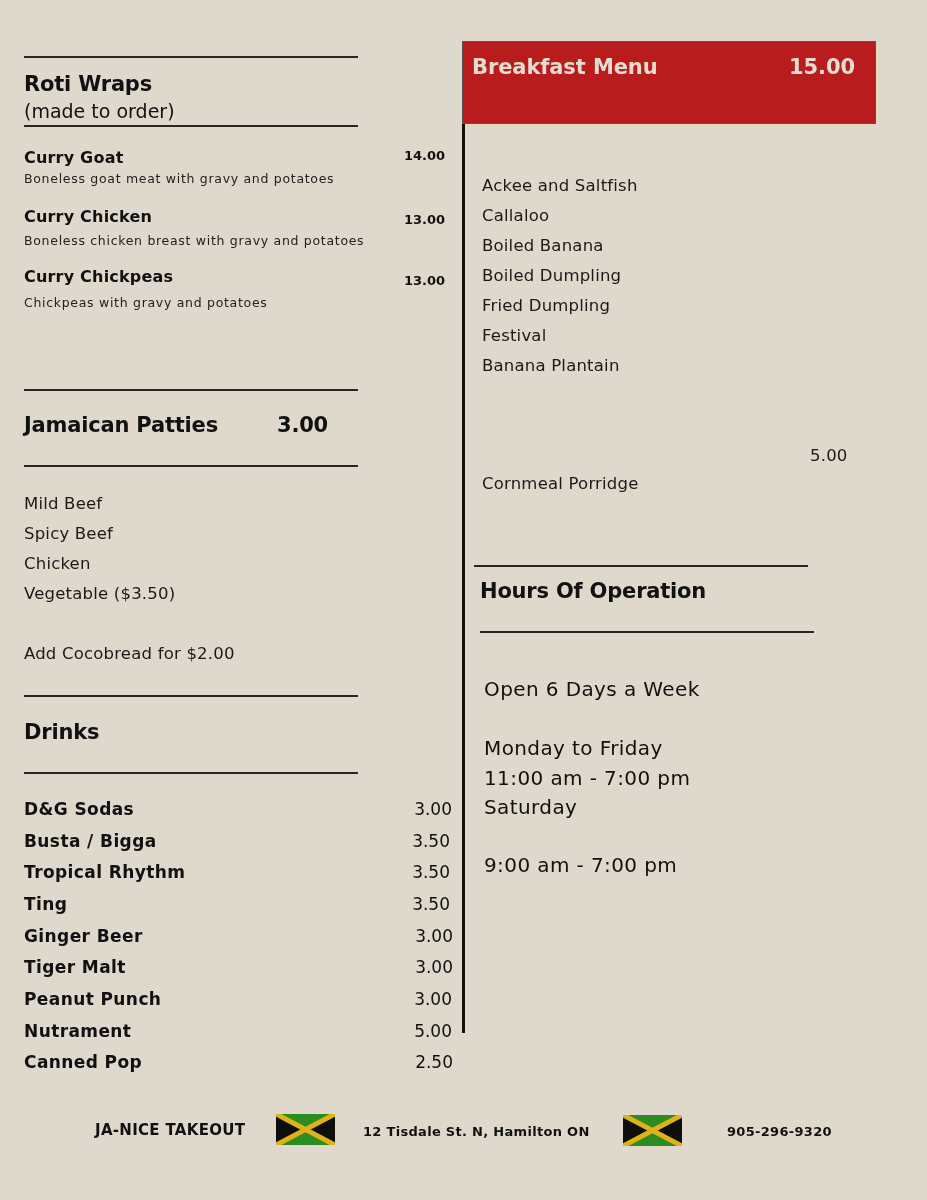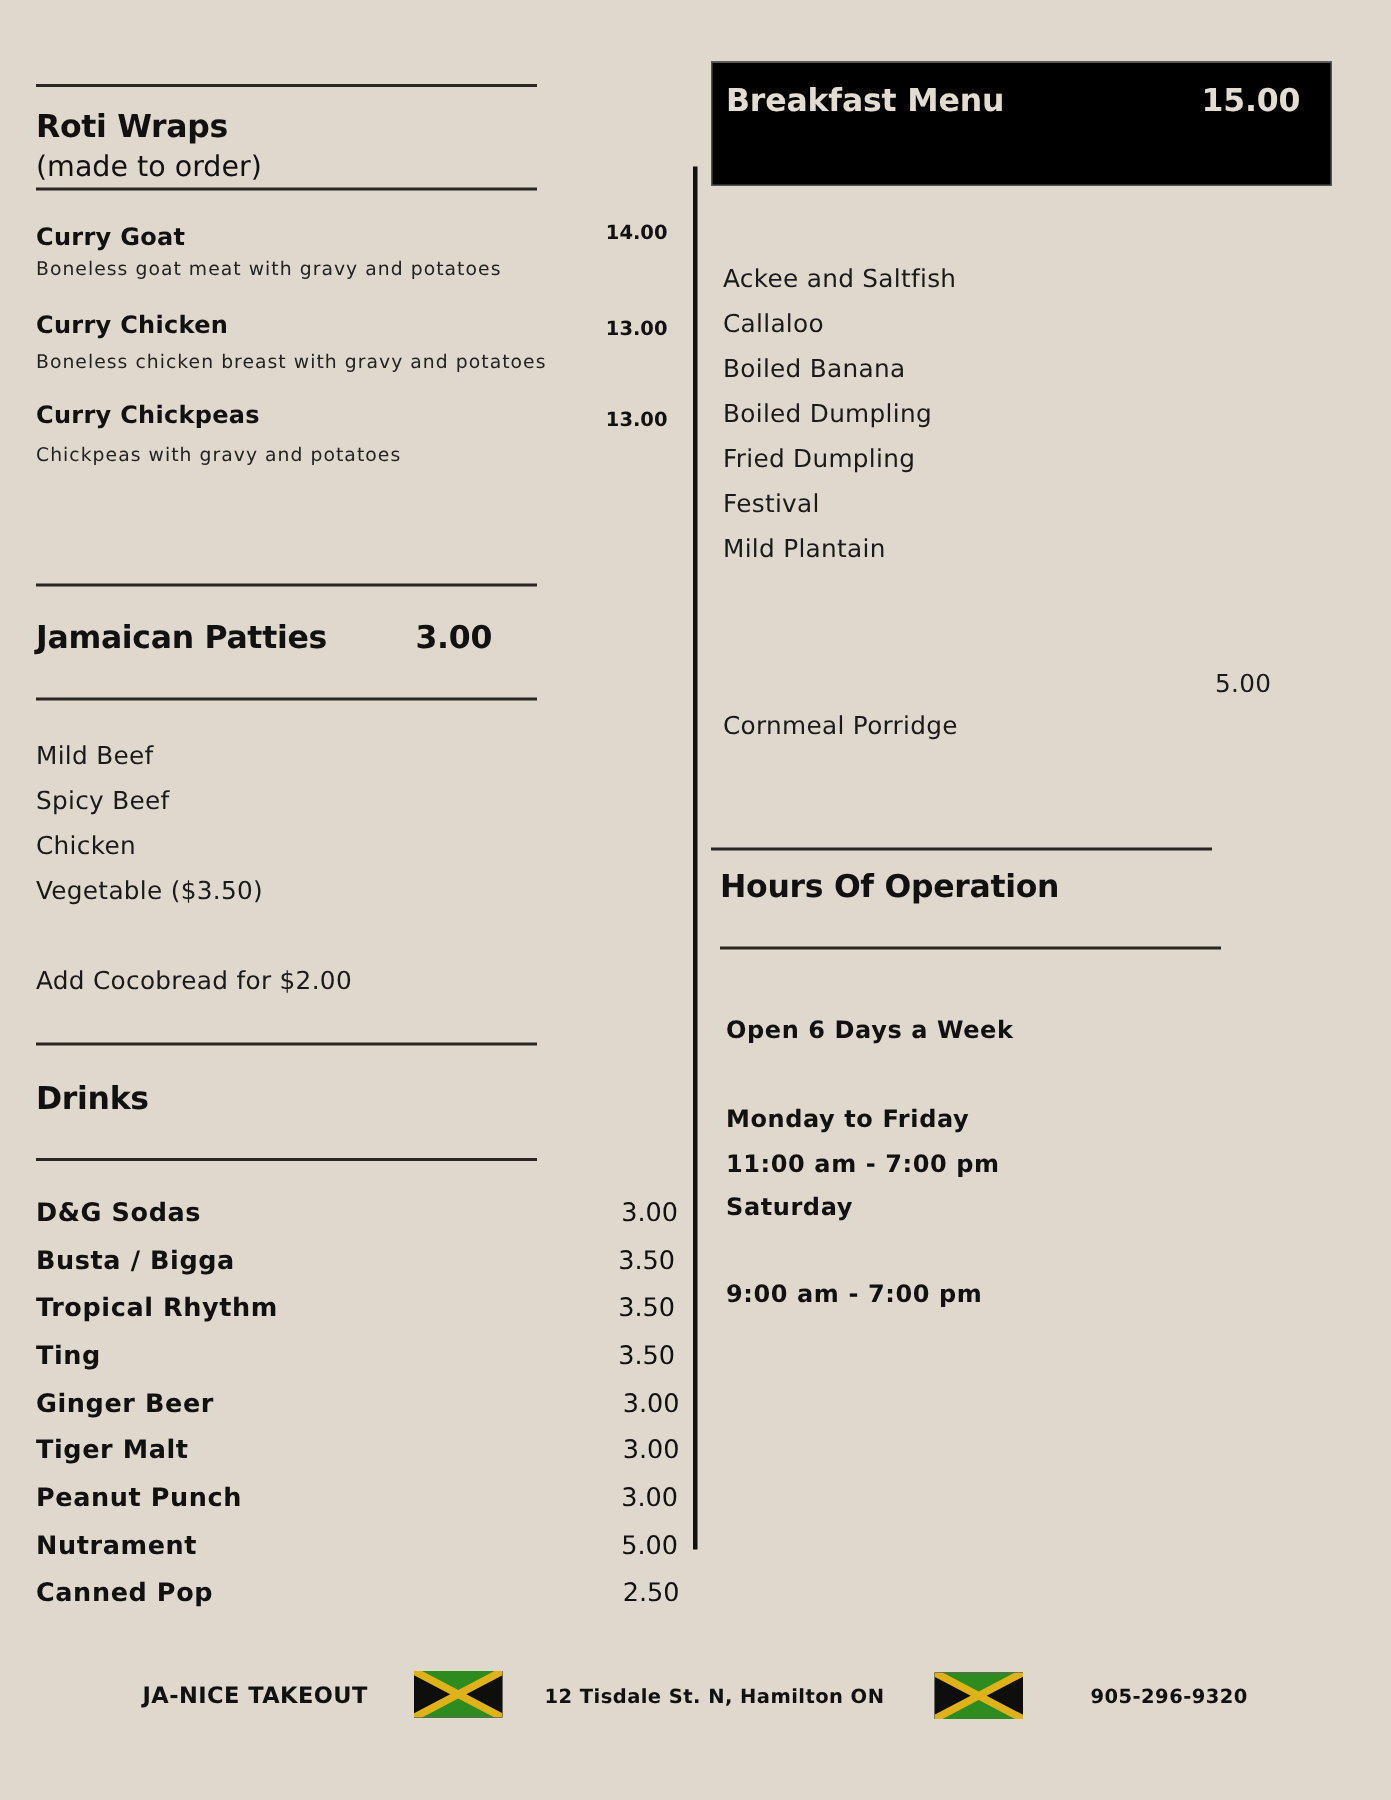--- a/index.html
+++ b/index.html
@@ -19,26 +19,26 @@
 
   .item-name { position: absolute; font-size: 16px; font-weight: 600; letter-spacing: 0.2px; }
   .item-desc { position: absolute; font-size: 12.5px; letter-spacing: 0.7px; color: #222; }
   .item-price { position: absolute; font-size: 13px; font-weight: 600; text-align: right; }
 
   .plain { position: absolute; font-size: 16.5px; letter-spacing: 0.2px; color: #1a1a1a; }
   .drink-name { position: absolute; font-size: 17px; font-weight: 600; letter-spacing: 0.4px; }
   .drink-price { position: absolute; font-size: 17px; font-weight: 500; width: 60px; text-align: right; }
 
   .bk-box {
-    position: absolute; left: 474px; top: 41px; width: 414px; height: 83px;
-    background: #000000; border: 1px solid #555;
+    position: absolute; left: 462px; top: 41px; width: 414px; height: 83px;
+    background: #b91c1c; border: 1px solid #555;
   }
   .bk-line { position: absolute; color: #e3dcd0; font-weight: bold; font-size: 21px; letter-spacing: -0.1px; }
 
-  .hours { position: absolute; font-size: 16px; font-weight: 700; letter-spacing: 0.4px; }
+  .hours { position: absolute; font-size: 20px; font-weight: 400; letter-spacing: 0.4px; }
 
   .footer-text { position: absolute; font-size: 14px; font-weight: bold; letter-spacing: 0.3px; }
   .flag { position: absolute; width: 59px; height: 31px; background: #0e0e0c; overflow: hidden; }
   .flag svg { display: block; }
 </style>
 </head>
 <body>
 
 <div class="rule" style="left:24px; top:56px; width:334px;"></div>
 <div class="sec-title" style="left:24px; top:72px;">Roti Wraps</div>
@@ -119,21 +119,21 @@
   <div class="bk-line" style="left:9px; top:13px;">Breakfast Menu</div>
   <div class="bk-line" style="left:326px; top:13px;">15.00</div>
 </div>
 
 <div class="plain" style="left:482px; top:176px;">Ackee and Saltfish</div>
 <div class="plain" style="left:482px; top:206px;">Callaloo</div>
 <div class="plain" style="left:482px; top:236px;">Boiled Banana</div>
 <div class="plain" style="left:482px; top:266px;">Boiled Dumpling</div>
 <div class="plain" style="left:482px; top:296px;">Fried Dumpling</div>
 <div class="plain" style="left:482px; top:326px;">Festival</div>
-<div class="plain" style="left:482px; top:356px;">Mild Plantain</div>
+<div class="plain" style="left:482px; top:356px;">Banana Plantain</div>
 
 <div class="plain" style="left:482px; top:446px;margin-top:28px;">Cornmeal Porridge</div>
 <div class="plain" style="left:810px; top:446px;">5.00</div>
 
 <div class="rule" style="left:474px; top:565px; width:334px;"></div>
 <div class="sec-title" style="left:480px; top:579px;">Hours Of Operation</div>
 <div class="rule" style="left:480px; top:631px; width:334px;"></div>
 
 <div class="hours" style="left:484px; top:677px;">Open 6 Days a Week</div>
 <div class="hours" style="left:484px; top:736px;">Monday to Friday</div>

